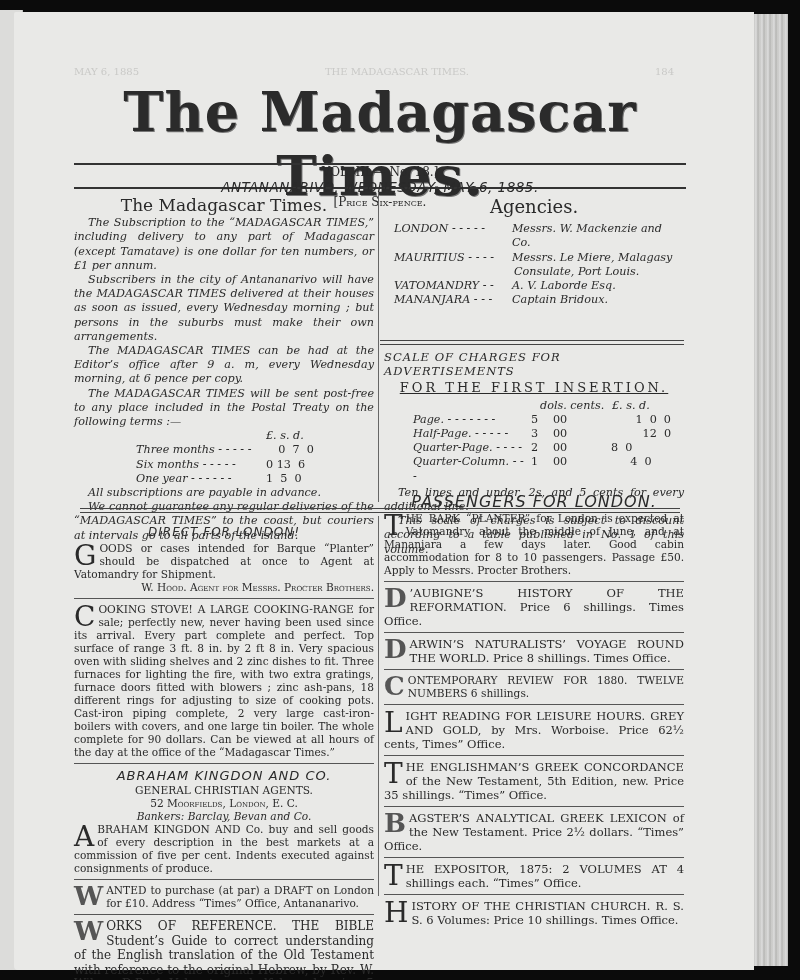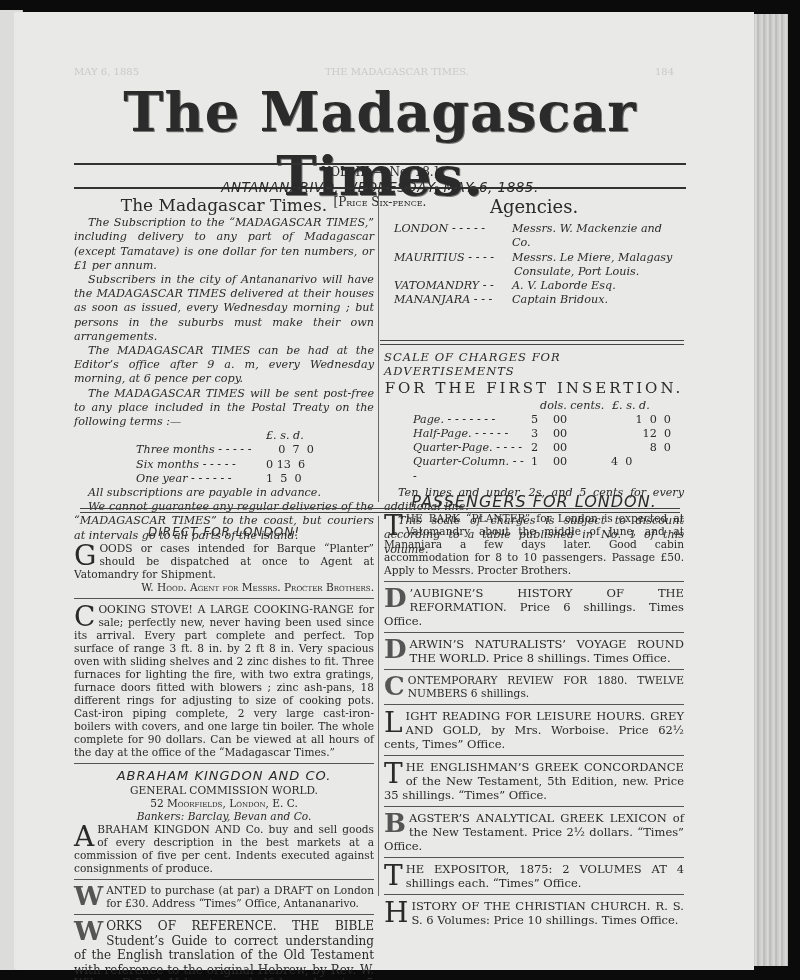--- a/index.html
+++ b/index.html
@@ -94,64 +94,64 @@
         <span style="width:118px;">MANANJARA - - -</span>
         <span>Captain Bridoux.</span>
       </div>
   </div>
 </div>
 
 <div class="dhr" style="left:380px;top:340px;width:304px;"></div>
 
 <div class="col rcol" style="top:350px;">
   <div class="it" style="letter-spacing:1px;font-size:11.5px;">SCALE OF CHARGES FOR ADVERTISEMENTS</div>
-  <div style="text-align:center;letter-spacing:3px;font-size:15px;margin:3px 0;">FOR THE FIRST INSERTION.</div>
+  <div style="text-align:center;letter-spacing:3px;font-size:13px;margin:3px 0;text-decoration:underline;">FOR THE FIRST INSERTION.</div>
   <div class="tbl it" style="grid-template-columns:150px 72px 40px;padding-left:6px;">
     <span></span>
       <span>dols. cents.</span>
       <span>£. s. d.</span>
   </div>
   <div class="tbl it" style="grid-template-columns:118px 22px 58px 60px;padding-left:6px;margin-left:23px;">
     <span>Page. - - - - - - -</span>
       <span style="font-style:normal">5</span>
       <span style="font-style:normal">00</span>
       <span style="font-style:normal;white-space:pre;text-align:right">1  0  0</span>
     <span>Half-Page. - - - - -</span>
       <span style="font-style:normal">3</span>
       <span style="font-style:normal">00</span>
       <span style="font-style:normal;white-space:pre;text-align:right">12  0</span>
     <span>Quarter-Page. - - - -</span>
       <span style="font-style:normal">2</span>
       <span style="font-style:normal">00</span>
-      <span style="font-style:normal;white-space:pre;text-align:right">8  0</span>
+      <span style="font-style:normal;white-space:pre;">8  0</span>
     <span>Quarter-Column. - - -</span>
       <span style="font-style:normal">1</span>
       <span style="font-style:normal">00</span>
-      <span style="font-style:normal;white-space:pre;text-align:left">4  0</span>
+      <span style="font-style:normal;white-space:pre;text-align:center">4  0</span>
   </div>
   <p class="ind it j" style="margin-top:2px;">Ten lines and under, 2s, and 5 cents for every additional line.</p>
   <p class="ind it j">This scale of charges is subject to discount according to a table published in No. 1 of this volume.</p>
 </div>
 
 <div class="dhr" style="left:80px;top:508px;width:600px;"></div>
 
 <div class="col lcol ad" style="top:522px;font-size:10.6px;line-height:13px;">
   <div class="sans-it" style="font-size:12px;line-height:20px;">DIRECT FOR LONDON!</div>
   <p class="j"><span class="drop">G</span><span>OODS or cases intended for Barque “Planter” should be dispatched at once to Agent at Vatomandry for Shipment.</span></p>
   <p style="text-align:right;" class="sc">W. Hood. Agent for Messrs. Procter Brothers.</p>
   <div class="hrule" style="position:relative;border-top:1px solid #555;margin:4px 0;"></div>
   <p class="j"><span class="drop">C</span><span>OOKING STOVE! A LARGE COOKING-RANGE for sale; perfectly new, never having been used since its arrival. Every part complete and perfect. Top surface of range 3 ft. 8 in. by 2 ft 8 in. Very spacious oven with sliding shelves and 2 zinc dishes to fit. Three furnaces for lighting the fire, with two extra gratings, furnace doors fitted with blowers ; zinc ash-pans, 18 different rings for adjusting to size of cooking pots. Cast-iron piping complete, 2 very large cast-iron-boilers with covers, and one large tin boiler. The whole complete for 90 dollars. Can be viewed at all hours of the day at the office of the “Madagascar Times.”</span></p>
   <div style="border-top:1px solid #555;margin:4px 0;"></div>
   <div class="sans-it" style="font-size:13px;line-height:16px;">ABRAHAM KINGDON AND CO.</div>
-  <p style="text-align:center;">GENERAL COMMISSION WORLD.</p>
+  <p style="text-align:center;">GENERAL CHRISTIAN AGENTS.</p>
   <p style="text-align:center;" class="sc">52 Moorfields, London, E. C.</p>
   <p style="text-align:center;" class="it">Bankers: Barclay, Bevan and Co.</p>
   <p class="j"><span class="drop">A</span><span>BRAHAM KINGDON AND Co. buy and sell goods of every description in the best markets at a commission of five per cent. Indents executed against consignments of produce.</span></p>
   <div style="border-top:1px solid #555;margin:4px 0;clear:both;"></div>
-  <p class="j"><span class="drop-dark">W</span><span>ANTED to purchase (at par) a DRAFT on London for £30. Address “Times” Office, Antananarivo.</span></p>
+  <p class="j"><span class="drop-dark">W</span><span>ANTED to purchase (at par) a DRAFT on London for £10. Address “Times” Office, Antananarivo.</span></p>
   <div style="border-top:1px solid #555;margin:4px 0;clear:both;"></div>
   <p class="j" style="font-size:12px;line-height:14.5px;"><span class="drop-dark">W</span><span>ORKS OF REFERENCE. THE BIBLE Student’s Guide to correct understanding of the English translation of the Old Testament with reference to the original Hebrew, by Rev. W. Wilson D.D. 1 Vol., strong half bound; price 5 dollars Times” Office.</span></p>
 </div>
 
 <div class="col rcol ad" style="top:492px;font-size:10.6px;line-height:13px;">
   <div class="sans-it" style="font-size:16px;line-height:20px;">PASSENGERS FOR LONDON.</div>
   <p class="j"><span class="drop">T</span><span>HE BARK “PLANTER” for London is expected at Vatomandry about the middle of June, and at Mananjara a few days later. Good cabin accommodation for 8 to 10 passengers. Passage £50. Apply to Messrs. Procter Brothers.</span></p>
   <div style="border-top:1px solid #555;margin:4px 0;clear:both;"></div>
   <p class="j" style="font-size:11.5px;line-height:14px;"><span class="drop-dark">D</span><span>’AUBIGNE’S HISTORY OF THE REFORMATION. Price 6 shillings. Times Office.</span></p>
   <div style="border-top:1px solid #555;margin:4px 0;clear:both;"></div>

